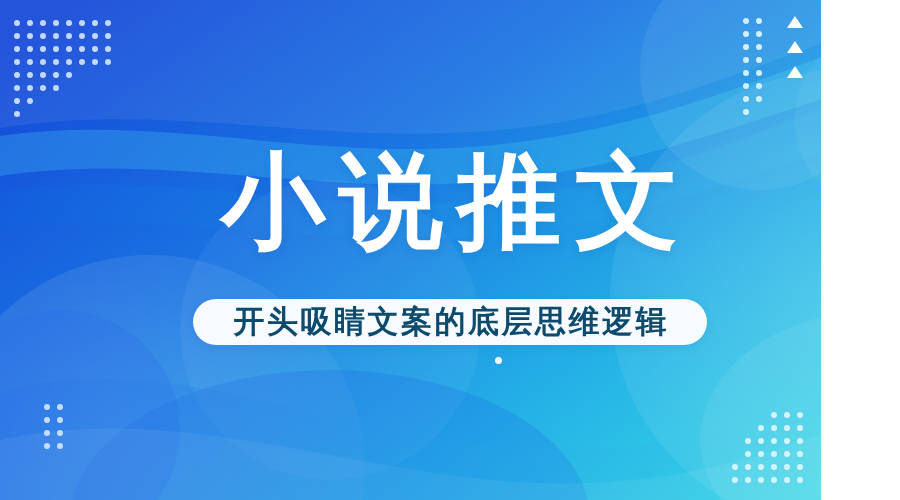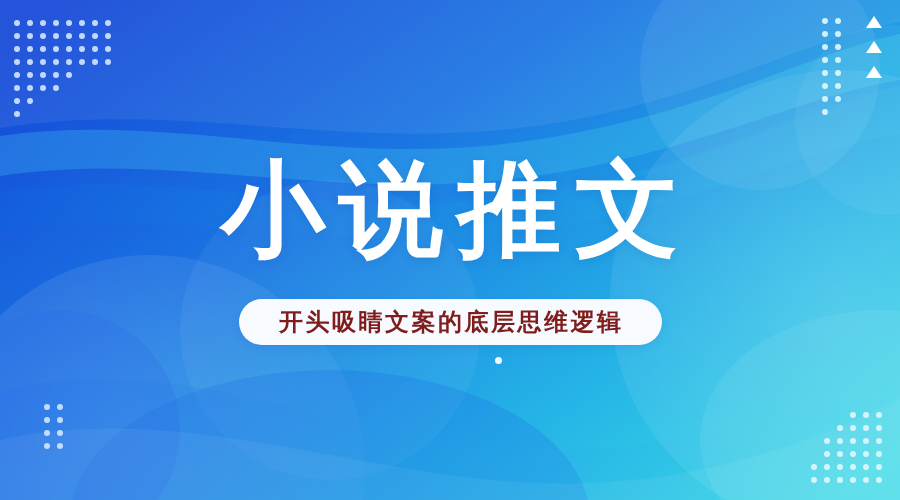--- a/index.html
+++ b/index.html
@@ -2,24 +2,24 @@
 <html><head>
 <meta charset="utf-8">
 <style>
   html, body {
     margin: 0;
     padding: 0;
     background: #ffffff;
   }
   #poster {
     position: relative;
-    width: 900px;
+    width: 821px;
     height: 500px;
     overflow: hidden;
-    font-family: Liberation Sans, sans-serif;
+    font-family: Liberation Mono, monospace;
     background: linear-gradient(100deg,
         #1448d8 0%,
         #1556e0 16%,
         #1a73e2 34%,
         #23a3e4 58%,
         #2bc4e8 80%,
         #36d8e6 100%);
   }
 
   
@@ -106,22 +106,22 @@
     background: #f7fbff;
     border-radius: 26px;
     height: 46px;
     display: flex;
     align-items: center;
     justify-content: center;
     padding: 0 38px;
     box-shadow: 0 2px 8px rgba(12,60,150,.10);
   }
   #subtitle-text {
-    color: #7f1d1d;
-    font-size: 24px;
+    color: #0c4a6e;
+    font-size: 31px;
     font-weight: 700;
     letter-spacing: 2.5px;
     text-indent: 2.5px;
     white-space: nowrap;
   }
   #accent-dot {
     position: absolute;
     top: 357px;
     left: 495px;
     width: 7px;

